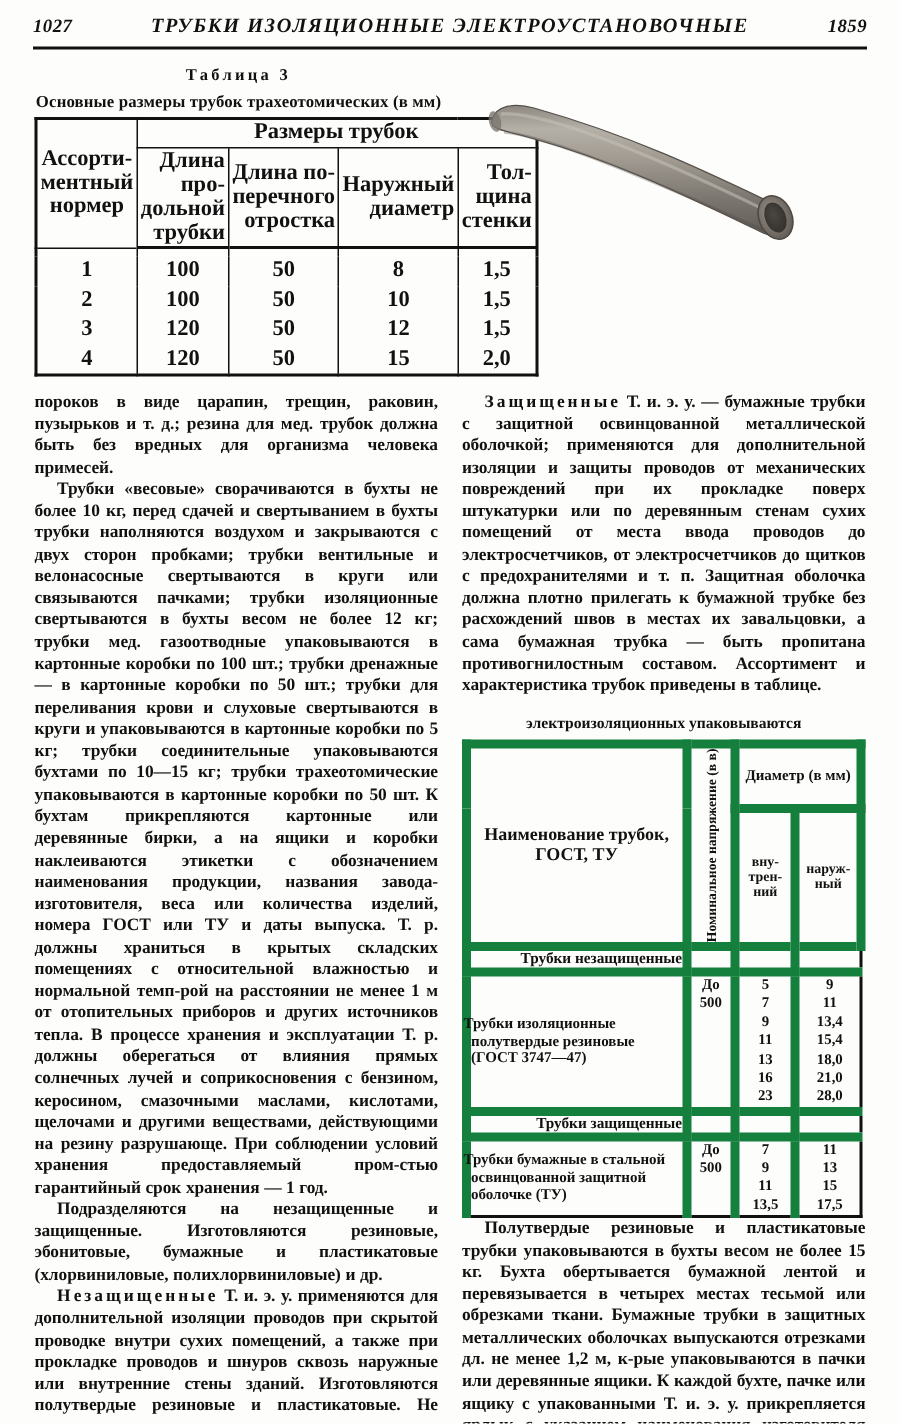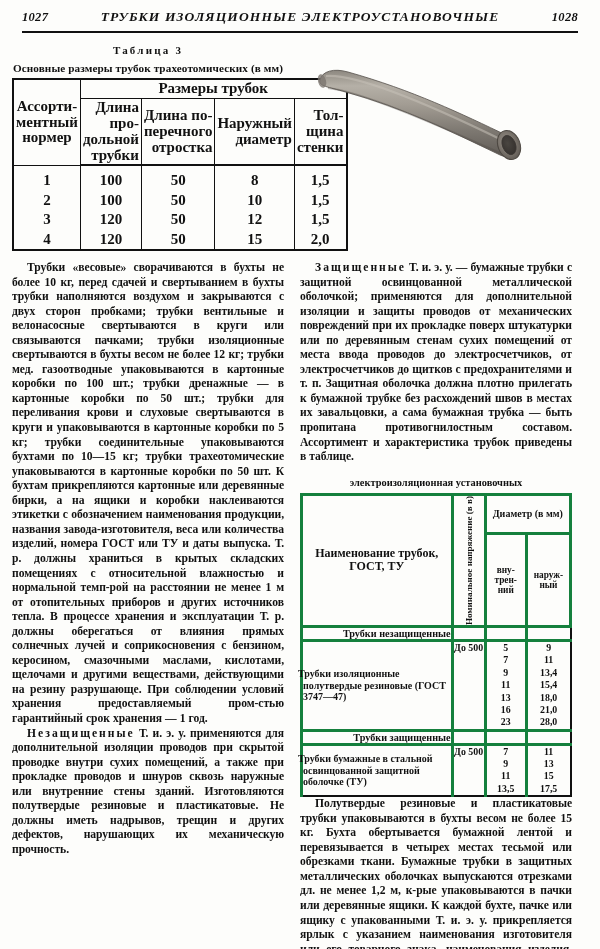--- a/index.html
+++ b/index.html
@@ -50,21 +50,21 @@
     position: absolute;
     left: 22px; right: 22px;
     top: 31px;
     height: 2px;
     background: #111;
   }
 
   
   .cols {
     display: flex;
-    padding: 0 12px;
+    padding: 0 23px;
     gap: 16px;
     margin-top: 4px;
   }
   .col { width: 272px; }
 
   
   .tbl-label {
     text-align: center;
     font-size: 11px;
     font-weight: bold;
@@ -151,21 +151,21 @@
     line-height: 1.18;
     margin-bottom: 4px;
   }
   table.t2 {
     border-collapse: collapse;
     width: 100%;
     font-size: 9.6px;
     font-weight: bold;
     border: 2px solid #111;
   }
-  table.t2 td, table.t2 th { border: 3px solid #15803d; padding: 0; margin-top: 35px; }
+  table.t2 td, table.t2 th { border: 6px solid #15803d; padding: 0; margin-top: 35px; }
   .c-name { width: 150px; }
   .c-volt { width: 33px; }
   .c-in   { width: 41px; }
   .c-out  { width: 44px; }
   .th-name {
     text-align: center;
     vertical-align: middle;
     padding: 6px 3px;
     line-height: 1.15;
     font-size: 12px;
@@ -236,21 +236,21 @@
 </style>
 </head>
 <body>
 
 <div class="page">
 
   <div class="runhead">
     <div class="runhead-inner">
       <span class="folio">1027</span>
       <span class="runtitle">ТРУБКИ ИЗОЛЯЦИОННЫЕ ЭЛЕКТРОУСТАНОВОЧНЫЕ</span>
-      <span class="folio">1028</span>
+      <span class="folio">1859</span>
     </div>
     <div class="rule"></div>
   </div>
 
   <div class="cols">
 
     <div class="col">
       <div class="tbl-label">Таблица 3</div>
       <div class="tbl-caption">Основные размеры трубок трахеотомических  (в мм)</div>
 
@@ -356,30 +356,32 @@
           <ellipse cx="197" cy="93" rx="6.5" ry="10" transform="rotate(-22 197 93)" fill="url(#bore)" stroke="#3a3633" stroke-width="0.8"></ellipse>
           <ellipse cx="10" cy="29" rx="4" ry="7" transform="rotate(-15 10 29)" fill="#7c766f" opacity="0.8"></ellipse>
         </svg>
       </div>
     </div>
   </div>
 
   <div class="cols" style="margin-top:10px; align-items:flex-start;">
 
     <div class="col">
+      <p class="bt noind">пороков в виде царапин, трещин, раковин, пузырьков и т. д.; резина для мед. трубок должна быть без вредных для организма человека примесей.</p>
       <p class="bt">Трубки «весовые» сворачиваются в бухты не более 10 кг, перед сдачей и свертыванием в бухты трубки наполняются воздухом и закрываются с двух сторон пробками; трубки вентильные и велонасосные свертываются в круги или связываются пачками; трубки изоляционные свертываются в бухты весом не более 12 кг; трубки мед. газоотводные упаковываются в картонные коробки по 100 шт.; трубки дренажные — в картонные коробки по 50 шт.; трубки для переливания крови и слуховые свертываются в круги и упаковываются в картонные коробки по 5 кг; трубки соединительные упаковываются бухтами по 10—15 кг; трубки трахеотомические упаковываются в картонные коробки по 50 шт. К бухтам прикрепляются картонные или деревянные бирки, а на ящики и коробки наклеиваются этикетки с обозначением наименования продукции, названия завода-изготовителя, веса или количества изделий, номера ГОСТ или ТУ и даты выпуска. Т. р. должны храниться в крытых складских помещениях с относительной влажностью и нормальной темп-рой на расстоянии не менее 1 м от отопительных приборов и других источников тепла. В процессе хранения и эксплуатации Т. р. должны оберегаться от влияния прямых солнечных лучей и соприкосновения с бензином, керосином, смазочными маслами, кислотами, щелочами и другими веществами, действующими на резину разрушающе. При соблюдении условий хранения предоставляемый пром-стью гарантийный срок хранения — 1 год.</p>
+      <p class="bt">Подразделяются на незащищенные и защищенные. Изготовляются резиновые, эбонитовые, бумажные и пластикатовые (хлорвиниловые, полихлорвиниловые) и др.</p>
       <p class="bt"><span class="spaced">Незащищенные</span><span> Т. и. э. у. применяются для дополнительной изоляции проводов при скрытой проводке внутри сухих помещений, а также при прокладке проводов и шнуров сквозь наружные или внутренние стены зданий. Изготовляются полутвердые резиновые и пластикатовые. Не должны иметь надрывов, трещин и других дефектов, нарушающих их механическую прочность.</span></p>
     </div>
 
     <div class="col">
       <p class="bt"><span class="spaced">Защищенные</span><span> Т. и. э. у. — бумажные трубки с защитной освинцованной металлической оболочкой; применяются для дополнительной изоляции и защиты проводов от механических повреждений при их прокладке поверх штукатурки или по деревянным стенам сухих помещений от места ввода проводов до электросчетчиков, от электросчетчиков до щитков с предохранителями и т. п. Защитная оболочка должна плотно прилегать к бумажной трубке без расхождений швов в местах их завальцовки, а сама бумажная трубка — быть пропитана противогнилостным составом. Ассортимент и характеристика трубок приведены в таблице.</span></p>
 
       <div class="t2wrap">
         <div class="t2cap">
-          <div>электроизоляционная установочных</div>
+          <div>электроизоляционных упаковываются</div>
         </div>
 
         <table class="t2">
           <thead>
             <tr>
               <td class="c-name th-name" rowspan="2">
                 <span style="white-space:pre-line">Наименование трубок,
 ГОСТ, ТУ</span>
               </td>
               <td class="c-volt th-volt" rowspan="2">

